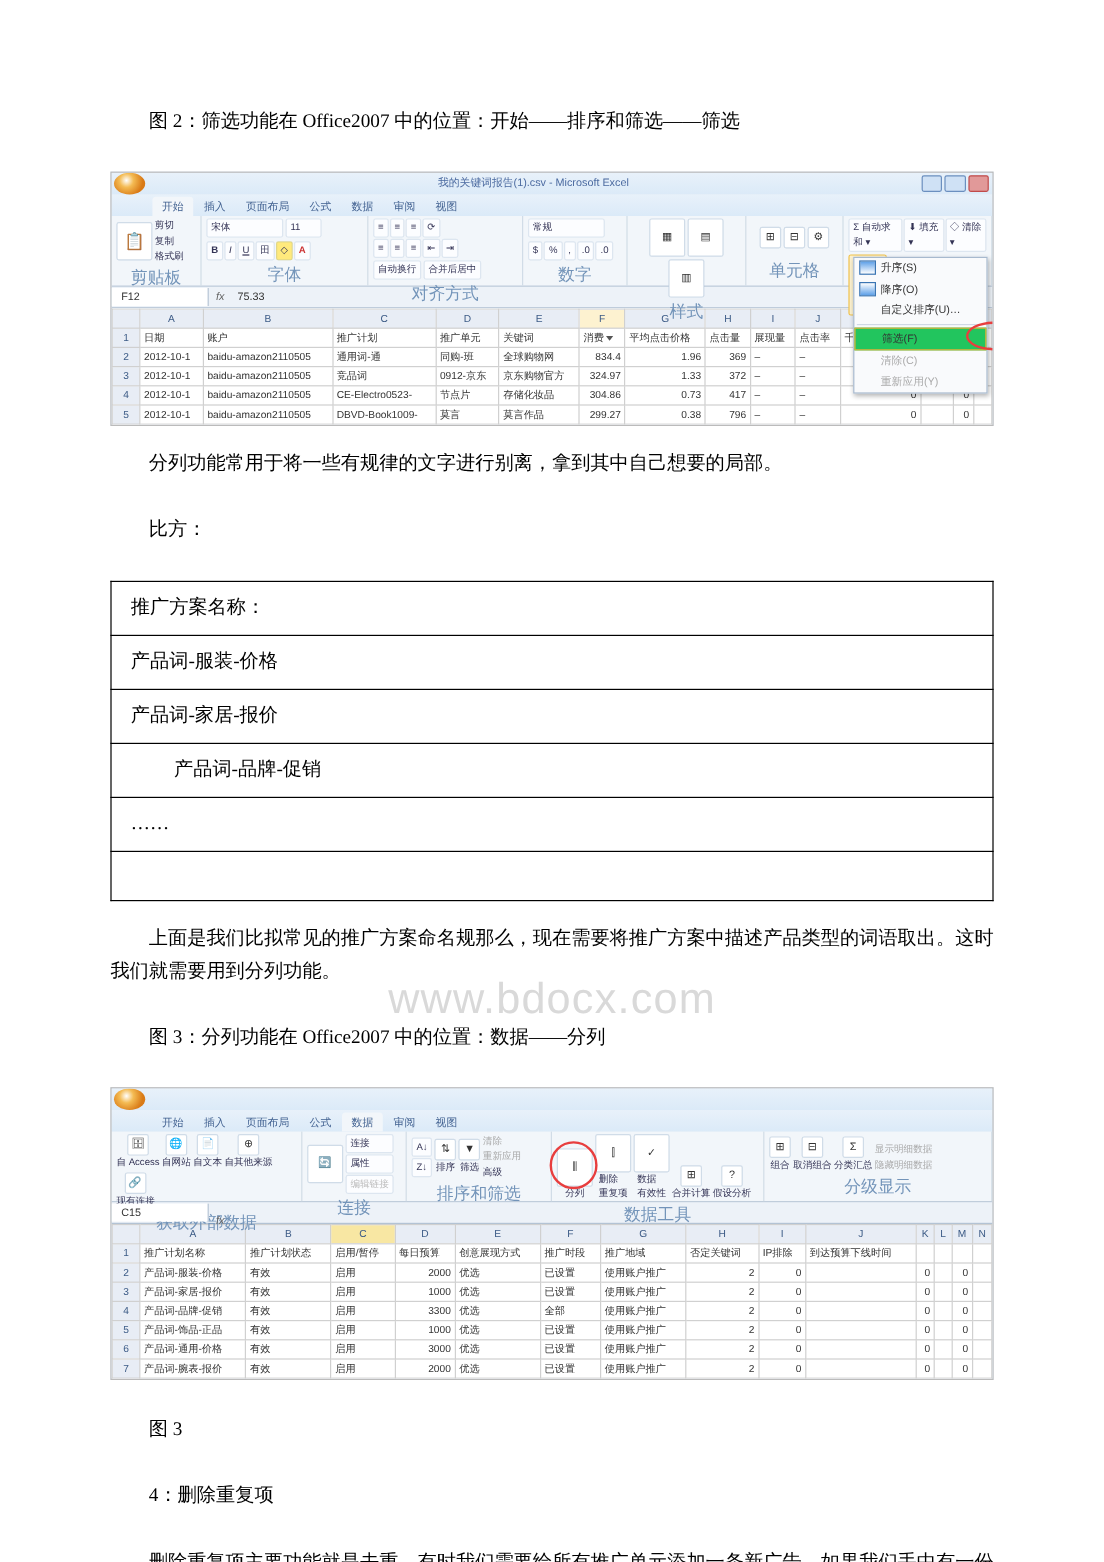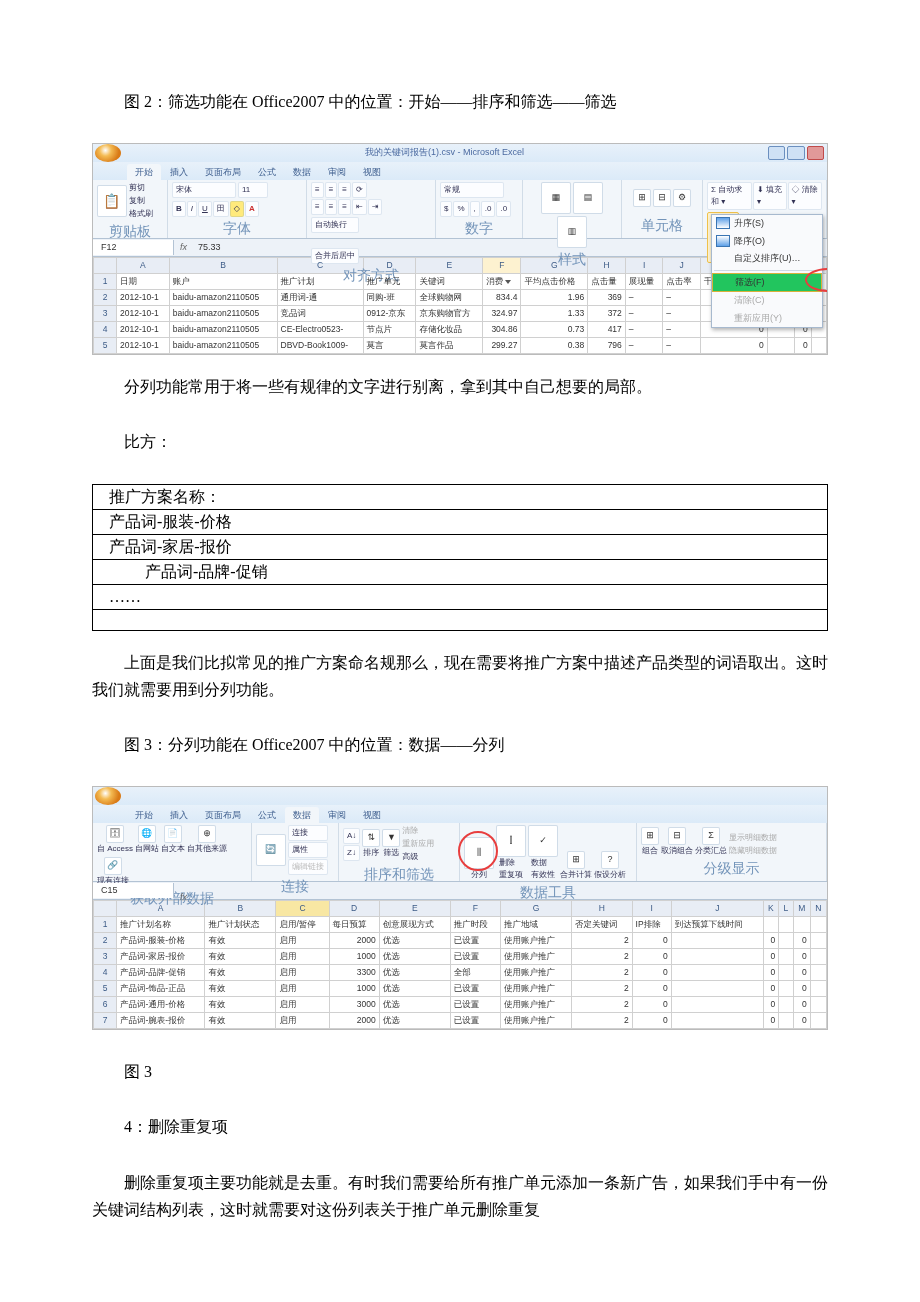--- a/index.html
+++ b/index.html
@@ -52,21 +52,21 @@
     .dropdown .ditem { padding:2px 4px 2px 22px; position:relative; }
     .dropdown .ditem::before { content:""; position:absolute; left:4px; top:2px; width:12px; height:10px;}
     .dropdown .ditem.sort-asc::before { background:linear-gradient(#5ea0e8,#fff); border:1px solid #3a75b3;}
     .dropdown .ditem.sort-desc::before { background:linear-gradient(#fff,#5ea0e8); border:1px solid #3a75b3;}
     .dropdown .ditem.highlight { background:#22c55e; border:1px solid #d8b13a;}
     .dropdown .ditem.highlight::after { content:""; position:absolute; right:-30px; top:-6px; width:42px; height:20px; border:2px solid #e83e3e; border-radius:50%; }
     .dropdown .sep { height:1px; background:#cfd9e5; margin:2px 2px;}
 
     
     table.plan { border-collapse:collapse; width:100%; margin:10px 0;}
-    table.plan td { border:1px solid #000; padding:0 16px; font-size:16px;}
+    table.plan td { border:1px solid #000; padding:10px 16px; font-size:16px;}
 
     .watermark {
       position:absolute;
       left:50%;
       transform:translateX(-50%);
       top:805px;
       font-size:36px;
       color:#d9d9d9;
       font-family: Arial, sans-serif;
       letter-spacing:1px;
@@ -143,21 +143,21 @@
                 <span class="txtbtn">⟳</span>
               </div>
           <div style="display:flex;gap:1px">
                 <span class="txtbtn">≡</span>
                 <span class="txtbtn">≡</span>
                 <span class="txtbtn">≡</span>
                 <span class="txtbtn">⇤</span>
                 <span class="txtbtn">⇥</span>
               </div>
         </div>
-        <div style="display:flex;flex-direction:column;gap:15px;font-size:8px;color:#335">
+        <div style="display:flex;flex-direction:row;gap:2px;font-size:8px;color:#335">
           <span class="txtbtn">自动换行</span>
           <span class="txtbtn">合并后居中</span>
         </div>
       </div>
       <div class="gname">对齐方式</div>
     </div>
     <div class="rgroup" style="width:78px">
       <div class="icons">
         <span class="txtbtn" style="width:56px">常规</span>
         <div style="width:100%;display:flex;gap:1px;margin-top:1px">

